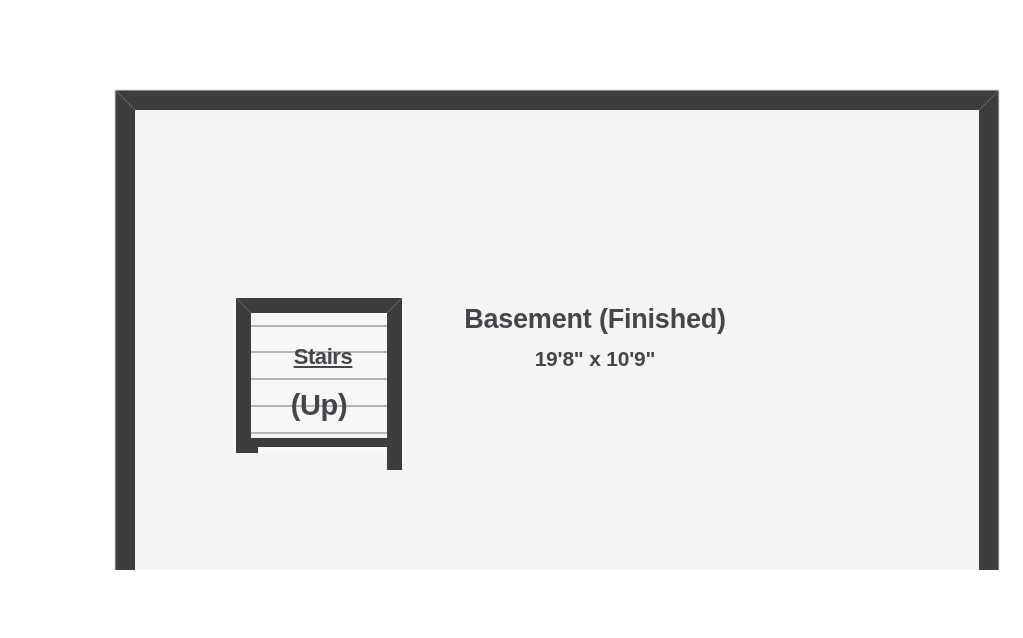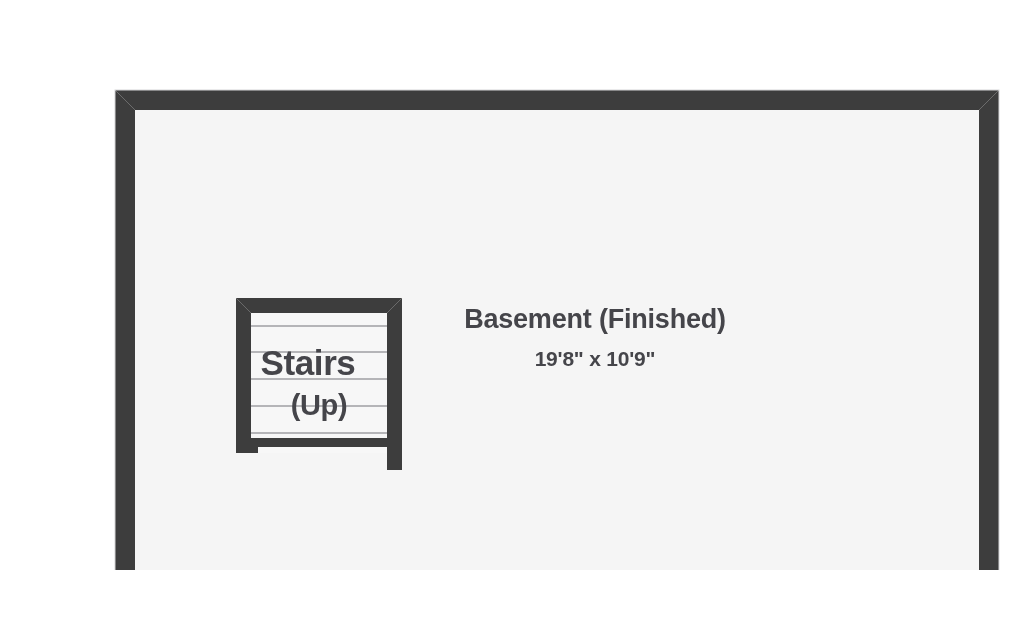--- a/index.html
+++ b/index.html
@@ -50,25 +50,26 @@
     letter-spacing: -0.2px;
   }
   #room-dimensions {
     left: 348px;
     top: 348px;
     width: 400px;
     font-size: 21px;
     letter-spacing: -0.2px;
   }
   #stairs-label-line1 {
-    left: 161px;
+    left: 176px;
     top: 345px;
     width: 200px;
-    font-size: 35px;
+    font-size: 22px;
     letter-spacing: -0.4px;
+    text-decoration: underline;
   }
   #stairs-label-line2 {
     left: 172px;
     top: 390px;
     width: 200px;
     font-size: 29px;
     letter-spacing: -0.4px;
   }
 </style>
 </head>

